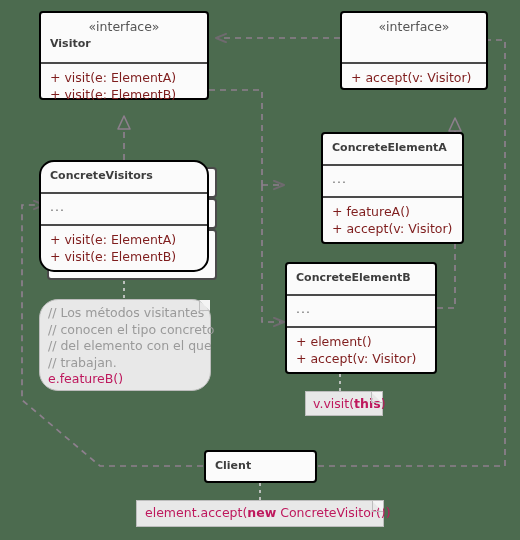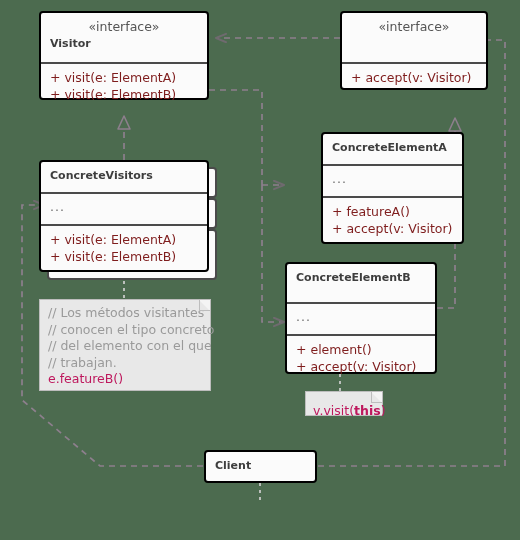--- a/index.html
+++ b/index.html
@@ -165,21 +165,21 @@
     </div>
     <div class="uml-sec">
       <div class="uml-line">+ accept(v: Visitor)</div>
     </div>
   </div>
 
   <div class="stack-plate" style="left:47px; top:167px; width:170px; height:31px;"></div>
   <div class="stack-plate" style="left:47px; top:198px; width:170px; height:31px;"></div>
   <div class="stack-plate" style="left:47px; top:229px; width:170px; height:51px;"></div>
 
-  <div class="uml-box" style="left:39px; top:160px; width:170px; height:112px;">
+  <div class="uml-box" style="left:39px; top:160px; width:170px; height:112px;border-radius:15px;">
     <div class="uml-sec" style="height:30px;">
       <div class="uml-title">ConcreteVisitors</div>
     </div>
     <div class="uml-sec" style="height:32px;">
       <div class="uml-ellipsis">...</div>
     </div>
     <div class="uml-sec">
       <div class="uml-line">+ visit(e: ElementA)</div>
       <div class="uml-line">+ visit(e: ElementB)</div>
     </div>
@@ -192,48 +192,53 @@
     <div class="uml-sec" style="height:32px;">
       <div class="uml-ellipsis">...</div>
     </div>
     <div class="uml-sec">
       <div class="uml-line">+ featureA()</div>
       <div class="uml-line">+ accept(v: Visitor)</div>
     </div>
   </div>
 
   <div class="uml-box" style="left:285px; top:262px; width:152px; height:112px;">
-    <div class="uml-sec" style="height:38px;">
+    <div class="uml-sec" style="height:30px;">
       <div class="uml-title">ConcreteElementB</div>
     </div>
     <div class="uml-sec" style="height:32px;">
       <div class="uml-ellipsis">...</div>
     </div>
     <div class="uml-sec">
       <div class="uml-line">+ element()</div>
       <div class="uml-line">+ accept(v: Visitor)</div>
     </div>
   </div>
 
   <div class="uml-box" style="left:204px; top:450px; width:113px; height:33px;">
     <div class="uml-sec" style="height:29px; padding-top:5px;">
       <div class="uml-title">Client</div>
     </div>
   </div>
 
-  <div class="note" style="left:39px; top:299px; width:172px; height:92px;">
+  <div class="note" style="left:39px; top:299px; width:172px; height:92px;border-radius:19px;">
     <span class="note-fold"></span>
     <span class="note-fold-edge"></span>
     <div class="note-cmt">// Los métodos visitantes</div>
     <div class="note-cmt">// conocen el tipo concreto</div>
     <div class="note-cmt">// del elemento con el que</div>
     <div class="note-cmt">// trabajan.</div>
     <div class="note-code">e.featureB()</div>
   </div>
 
-  <div class="note" style="left:305px; top:391px; width:78px; height:25px; padding:11px 7px;">
+  <div class="note" style="left:305px; top:391px; width:78px; height:25px; padding:4px 7px;">
     <span class="note-fold"></span>
     <span class="note-fold-edge"></span>
     <div class="note-code"><span>v.visit(</span><b>this</b><span>)</span></div>
   </div>
 
+  <div class="note" style="left:136px; top:500px; width:248px; height:27px; padding:4px 8px;">
+    <span class="note-fold"></span>
+    <span class="note-fold-edge"></span>
+    <div class="note-code"><span>element.accept(</span><b>new</b><span> ConcreteVisitor())</span></div>
+  </div>
 
 </div>
 
 </body></html>

